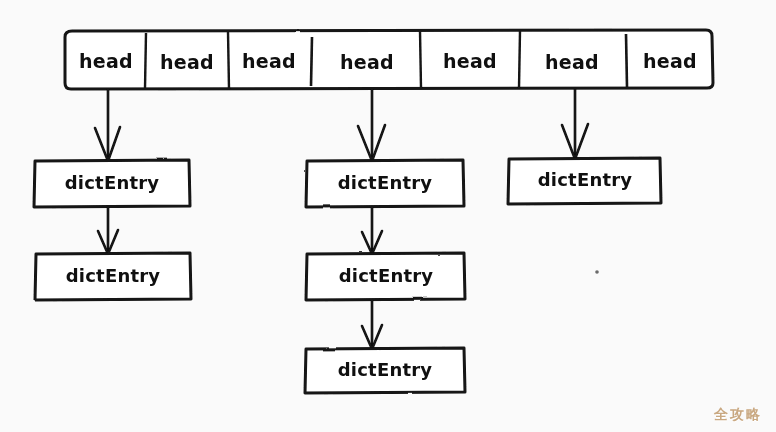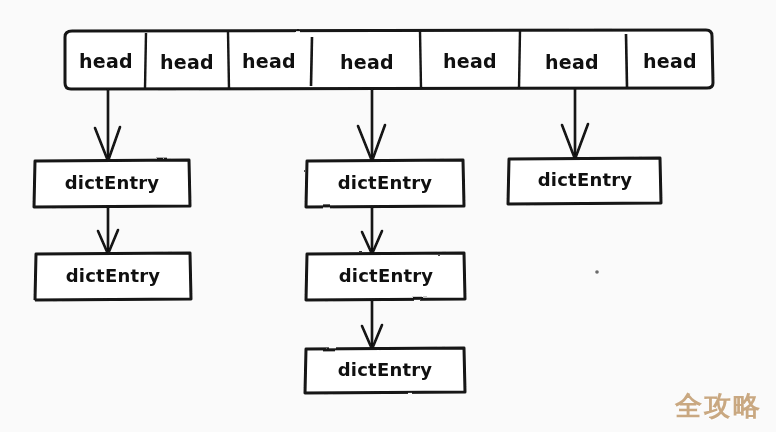--- a/index.html
+++ b/index.html
@@ -30,21 +30,21 @@
     text-anchor: middle;
     letter-spacing: 0.3px;
   }
   .head-label { font-size: 19px; }
   .entry-label { font-size: 18px; letter-spacing: 0.2px; }
   .watermark {
     position: absolute;
     right: 14px;
     bottom: 8px;
     font-family: "DejaVu Sans", sans-serif;
-    font-size: 27px;
+    font-size: 14px;
     font-weight: 700;
     color: #c9a881;
     letter-spacing: 2px;
     text-shadow: 0 1px 0 rgba(255,255,255,0.85);
     user-select: none;
   }
 </style>
 </head>
 <body>
 

